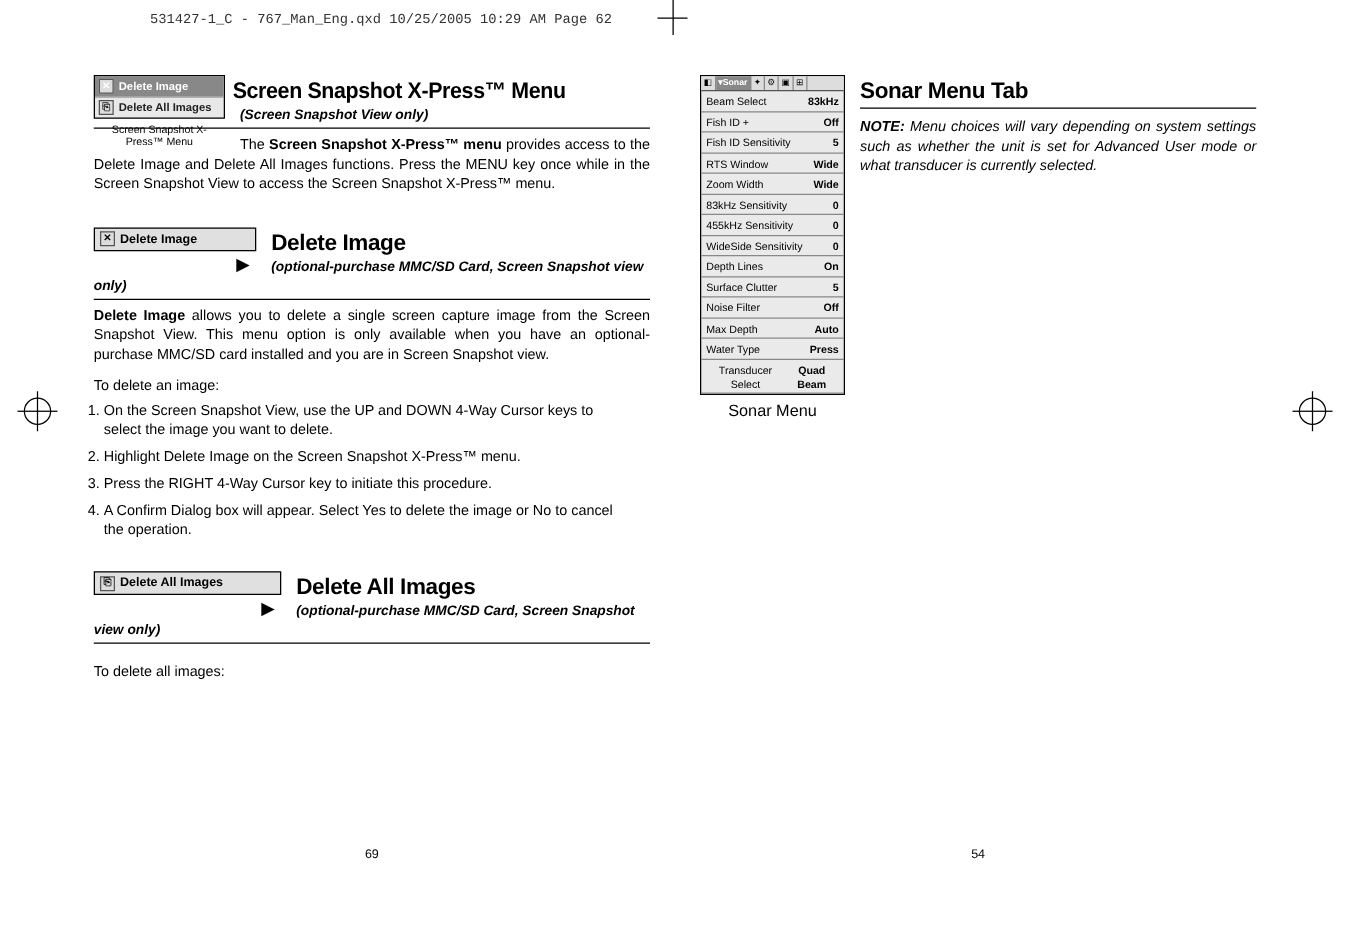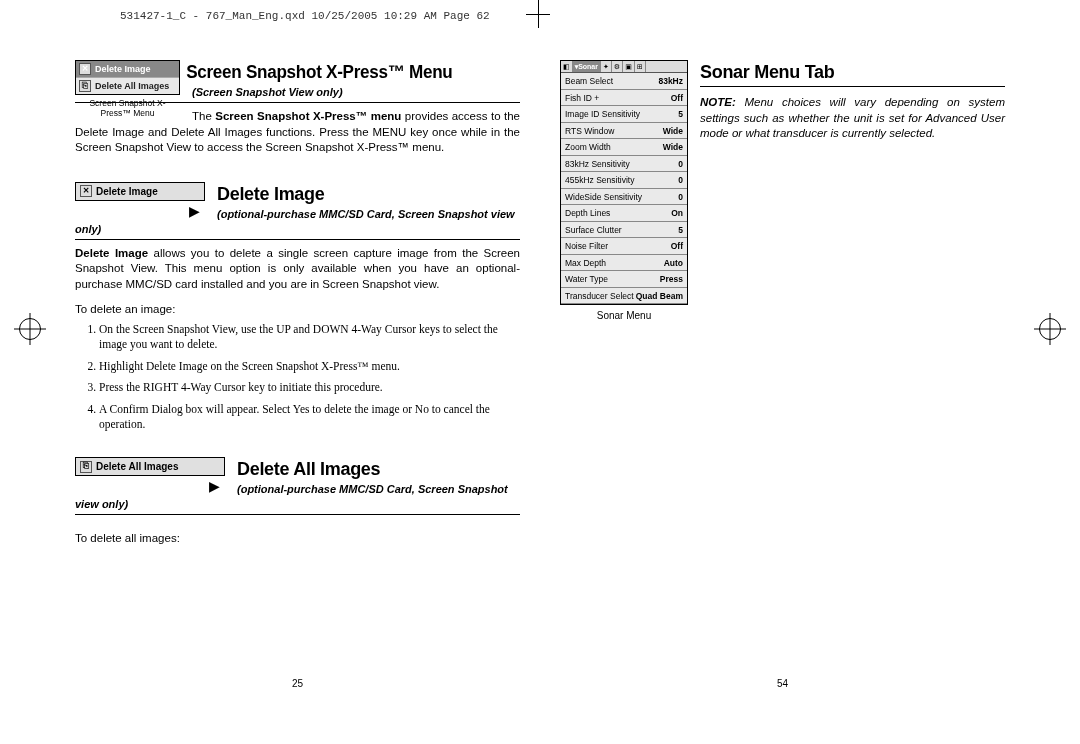--- a/index.html
+++ b/index.html
@@ -159,32 +159,31 @@
     font-size: 11px;
     border-bottom: 1px solid #000;
     padding-bottom: 2px;
     margin-bottom: 6px;
     display: block;
   }
   .body-text { text-align: justify; }
   .body-text b, .body-text strong { font-weight: bold; }
   .instr-head { font-weight: normal; margin-top: 10px; margin-bottom: 4px; }
   ol.steps {
-    margin: 0 0 0 18px;
+    margin: 0 0 0 2px;
     padding: 0 0 0 6px;
-    font-family: Liberation Serif, serif;
   }
   ol.steps li { margin-bottom: 6px; padding-right: 20px; }
 
   .clear { clear: both; }
 
   
   .sonar-fig {
     float: left;
-    width: 128px;
+    width: 116px;
     margin-right: 12px;
     text-align: center;
   }
   .sonar-box {
     border: 1px solid #000;
     background: #eaeaea;
     font-size: 8.5px;
   }
   .sonar-tabbar {
     display: flex;
@@ -206,21 +205,21 @@
     padding: 3px 4px 1px 4px;
     border-bottom: 1px solid #888;
   }
   .sonar-item .val {
     font-weight: bold;
     align-self: flex-end;
     font-size: 8.5px;
     text-align: center;
   }
   .sonar-item .lbl { font-weight: normal; }
-  .sonar-caption { font-size: 10px; margin-top: 4px; }
+  .sonar-caption { font-size: 13px; margin-top: 4px; }
 
   .note { font-style: italic; text-align: justify; margin-top: 8px;}
   .note b { font-style: italic; }
 
   .page-num {
     position: absolute;
     bottom: 0;
     font-size: 10px;
   }
   .page-num.left { left: 50%; transform: translateX(-50%);}
@@ -298,21 +297,21 @@
             <span>Delete All Images</span>
           </div>
           <div class="arrow-indent" style="padding-left:134px">▶</div>
         </div>
         <h2 class="section-title">Delete All Images</h2>
         <span class="subtitle">(optional-purchase MMC/SD Card, Screen Snapshot view only)</span>
         <div class="clear"></div>
         <div class="instr-head">To delete all images:</div>
 
       </div>
-      <div class="page-num left">25</div>
+      <div class="page-num left">69</div>
     </div>
 
     <div class="col">
       <div class="col-inner">
 
         <div class="sonar-fig">
           <div class="sonar-box">
             <div class="sonar-tabbar">
               <span>◧</span>
               <span class="active">▾Sonar</span>
@@ -324,21 +323,21 @@
             <div id="sonar-items">
                 <div class="sonar-item">
                   <span class="lbl">Beam Select</span>
                   <span class="val">83kHz</span>
                 </div>
                 <div class="sonar-item">
                   <span class="lbl">Fish ID +</span>
                   <span class="val">Off</span>
                 </div>
                 <div class="sonar-item">
-                  <span class="lbl">Image ID Sensitivity</span>
+                  <span class="lbl">Fish ID Sensitivity</span>
                   <span class="val">5</span>
                 </div>
                 <div class="sonar-item">
                   <span class="lbl">RTS Window</span>
                   <span class="val">Wide</span>
                 </div>
                 <div class="sonar-item">
                   <span class="lbl">Zoom Width</span>
                   <span class="val">Wide</span>
                 </div>

